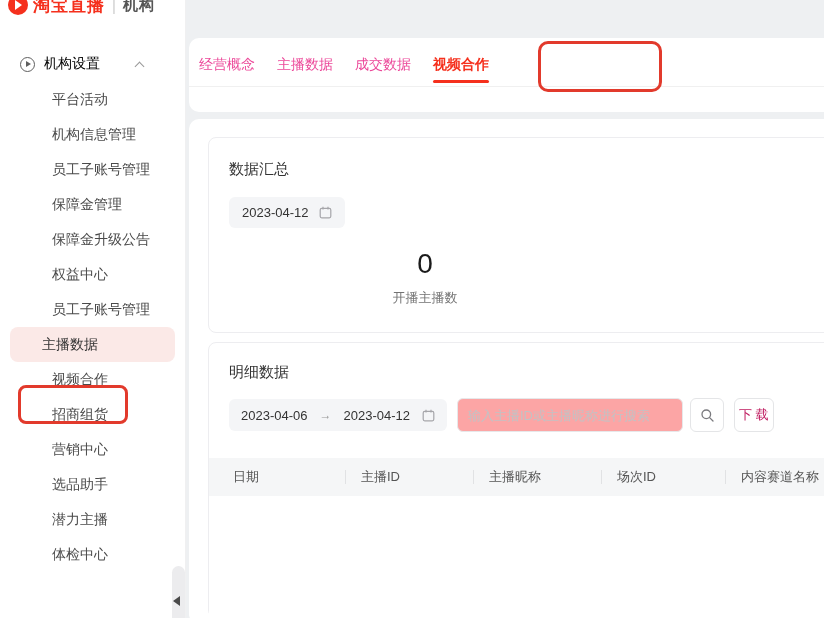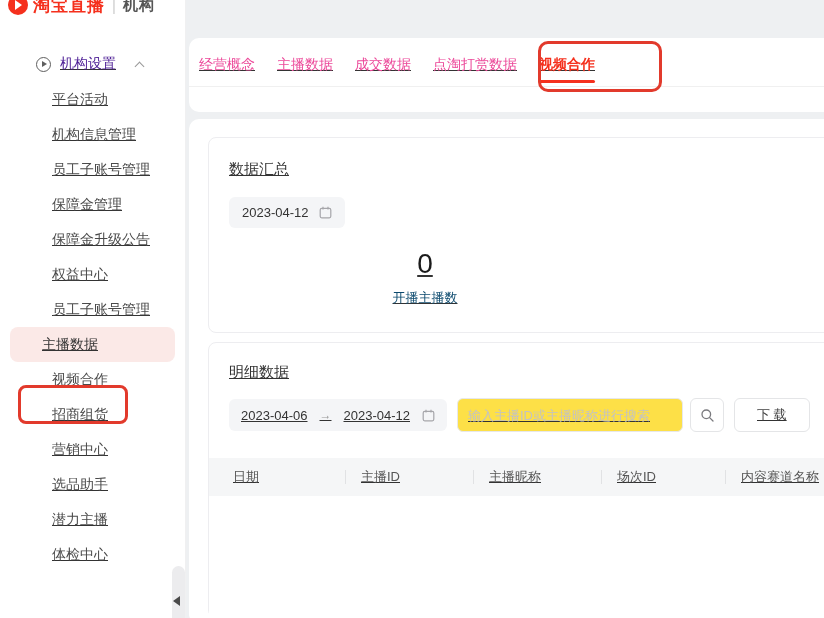--- a/index.html
+++ b/index.html
@@ -3,21 +3,21 @@
 <meta charset="utf-8">
 <style>
   * { margin:0; padding:0; box-sizing:border-box; }
   html,body { width:824px; height:618px; overflow:hidden; }
   body {
     font-family:"Liberation Sans", sans-serif;
     background:#eef0f2;
     color:#333;
     position:relative;
   }
-  .app { position:relative; width:708px; height:618px; display:flex;text-decoration:underline; }
+  .app { position:relative; width:708px; height:618px; display:flex; }
 
   
   .sidebar {
     width:186px; height:618px; background:#fff; flex:0 0 186px;
     position:relative; border-right:1px solid #f0f0f1; z-index:1;
   }
   .logo {
     position:absolute; top:-6px; left:8px; display:flex; align-items:center;
     gap:5px; white-space:nowrap;
   }
@@ -28,22 +28,22 @@
   .logo-glyph::after {
     content:""; position:absolute; left:7px; top:5px;
     border-left:7px solid #fff; border-top:5px solid transparent; border-bottom:5px solid transparent;
   }
   .logo-text { font-size:17px; font-weight:bold; color:#f5301d; letter-spacing:1px; }
   .logo-sep { color:#ccc; font-size:15px; font-weight:normal; margin:0 2px; }
   .logo-suffix { font-size:15px; color:#555; font-weight:bold; letter-spacing:1px; }
 
   .nav { margin-top:46px; }
   .nav-group-header {
-    height:36px; display:flex; align-items:center; padding-left:36px; gap:9px;
-    font-size:14px; color:#4c1d95; cursor:pointer;
+    height:36px; display:flex; align-items:center; padding-left:20px; gap:9px;
+    font-size:14px; color:#000000; cursor:pointer;
   }
   .nav-group-header.second { margin-top:13px; }
   .icon-play-circle {
     width:15px; height:15px; border:1.4px solid #5f5f5f; border-radius:50%;
     position:relative; flex:0 0 15px;
   }
   .icon-play-circle::after {
     content:""; position:absolute; left:4.5px; top:3px;
     border-left:5px solid #5f5f5f; border-top:3.2px solid transparent; border-bottom:3.2px solid transparent;
   }
@@ -112,42 +112,42 @@
 
   .datebox {
     display:inline-flex; align-items:center; gap:10px; height:31px;
     background:#f4f5f7; border-radius:6px; padding:0 13px; font-size:13px; color:#333;
     cursor:pointer; margin-top:18px; white-space:nowrap;
   }
   .cal-icon { flex:0 0 13px; display:block; }
 
   .stat-block { width:200px; margin-left:96px; margin-top:20px; text-align:center; }
   .stat-value { font-size:28px; color:#1a1a1a; }
-  .stat-label { font-size:13px; color:#0c4a6e; margin-top:9px; }
+  .stat-label { font-size:13px; color:#737373; margin-top:9px; }
 
   .controls { display:flex; align-items:center; margin-top:16px; }
   .rangebox {
     display:inline-flex; align-items:center; gap:12px; height:32px; margin-top:0;
     background:#f4f5f7; border-radius:6px; padding:0 12px; font-size:13px; color:#333;
     cursor:pointer; white-space:nowrap;
   }
   .range-arrow { color:#999; font-size:12px; }
   .search-input {
     margin-left:10px; width:226px; height:34px; border:1px solid #e7e8ea; border-radius:6px;
-    padding:0 10px; font-size:13px; color:#333; outline:none; background:#fde047;
+    padding:0 10px; font-size:13px; color:#333; outline:none; background:#fca5a5;
     font-family:"Liberation Sans", sans-serif;
   }
   .search-input::placeholder { color:#c2c2c4; }
   .btn-search {
     margin-left:7px; width:34px; height:34px; border:1px solid #e4e5e7; border-radius:6px;
     background:#fff; display:flex; align-items:center; justify-content:center; cursor:pointer;
   }
   .btn-download {
     margin-left:10px; height:34px; border:1px solid #e4e5e7; border-radius:6px;
-    background:#fff; padding:0 22px; font-size:13px; color:#404040; cursor:pointer;
+    background:#fff; padding:0 4px; font-size:13px; color:#be185d; cursor:pointer;
     display:flex; align-items:center; white-space:nowrap;
     font-family:"Liberation Sans", sans-serif;
   }
 
   .table-header {
     margin-top:26px; height:38px; background:#f5f6f7;
     display:grid; grid-template-columns:128px 128px 128px 124px 1fr;
     align-items:center; padding-left:24px; font-size:13px; color:#555;
   }
   .th { position:relative; white-space:nowrap; }
@@ -205,21 +205,20 @@
     <div class="collapse-handle"></div>
   </aside>
 
   <div class="main">
 
     <div class="tabcard">
       <div class="tabs-row">
         <span class="tab">经营概念</span>
         <span class="tab">主播数据</span>
         <span class="tab">成交数据</span>
-        <span class="tab">点淘打赏数据</span>
         <span class="tab active">视频合作</span>
       </div>
     </div>
 
     <div class="panel">
 
       <section class="card card-summary">
         <div class="card-title">数据汇总</div>
         <div class="datebox">
           <span>2023-04-12</span>

